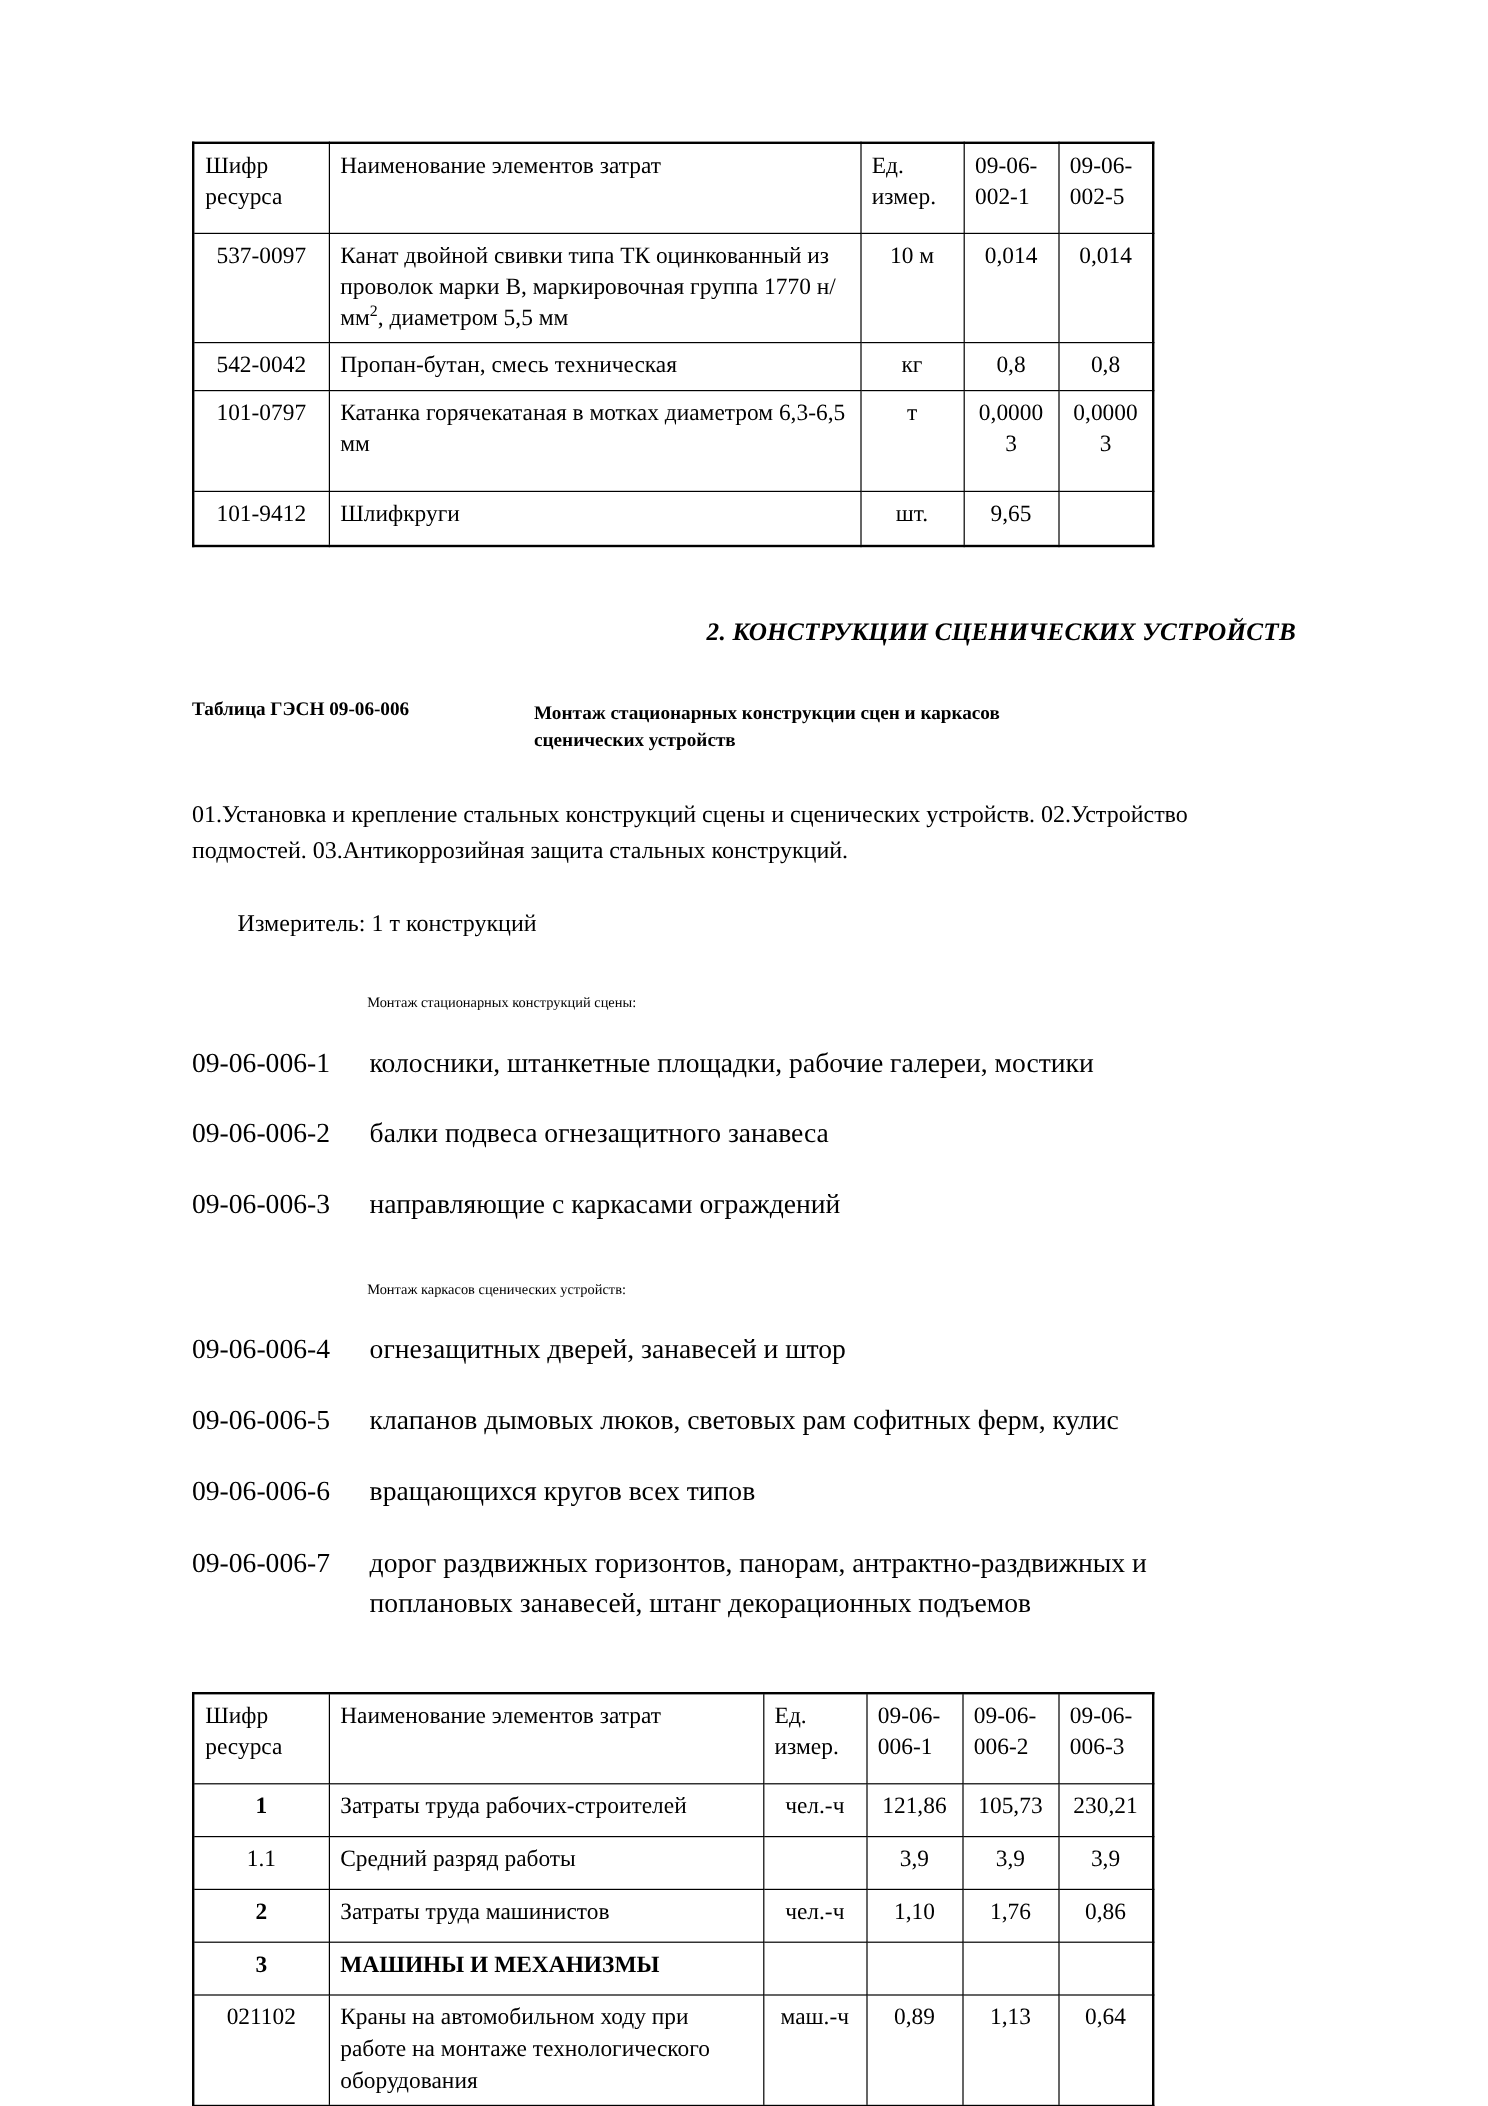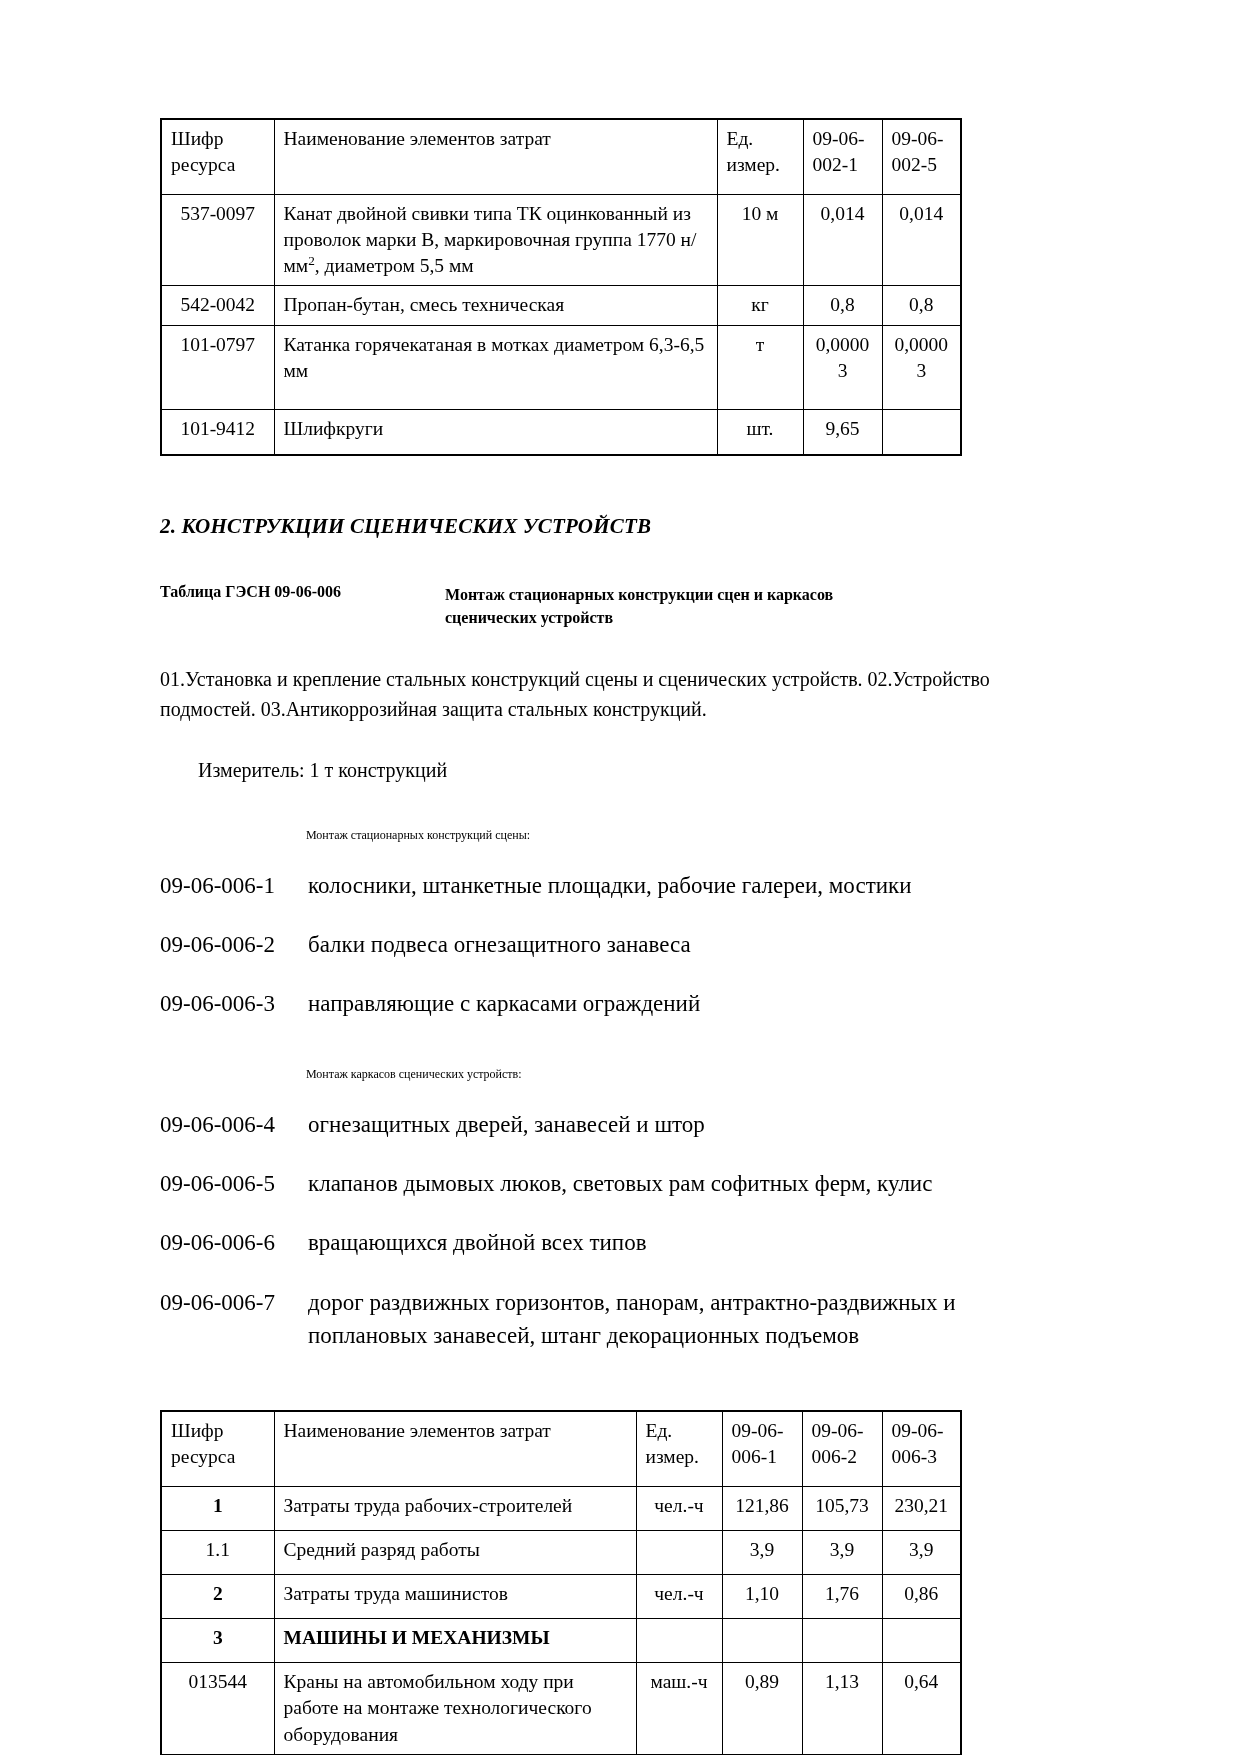--- a/index.html
+++ b/index.html
@@ -47,21 +47,21 @@
   .hdr-tall td { height: 62px; }
 
   .cell-center { text-align: center; }
   .cell-left   { text-align: left; }
   .bold { font-weight: bold; }
 
   sup { font-size: 0.68em; vertical-align: super; line-height: 0; }
 
   
   .section-title {
-    text-align: left;
+    text-align: right;
     font-weight: bold;
     font-style: italic;
     font-size: 21px;
     margin: 58px 0 0 0;
     letter-spacing: 0.2px;
   }
   .tbl-head-row {
     display: flex;
     margin: 44px 0 0 0;
     font-size: 16px;
@@ -217,21 +217,21 @@
   <div class="item-row">
     <div class="item-code">09-06-006-4</div>
     <div class="item-text">огнезащитных дверей, занавесей и штор</div>
   </div>
   <div class="item-row">
     <div class="item-code">09-06-006-5</div>
     <div class="item-text">клапанов дымовых люков, световых рам софитных ферм, кулис</div>
   </div>
   <div class="item-row">
     <div class="item-code">09-06-006-6</div>
-    <div class="item-text">вращающихся двойной всех типов</div>
+    <div class="item-text">вращающихся кругов всех типов</div>
   </div>
   <div class="item-row">
     <div class="item-code">09-06-006-7</div>
     <div class="item-text">дорог раздвижных горизонтов, панорам, антрактно-раздвижных и поплановых занавесей, штанг декорационных подъемов</div>
   </div>
 
   <div class="spacer-before-table2"></div>
 
   <table class="gesn outer">
     <colgroup>
@@ -297,21 +297,21 @@
       <tr style="height:44px;">
         <td class="cell-center bold">3</td>
         <td class="cell-left bold">МАШИНЫ И МЕХАНИЗМЫ</td>
         <td class="cell-center"></td>
         <td class="cell-center"></td>
         <td class="cell-center"></td>
         <td class="cell-center"></td>
       </tr>
 
       <tr style="height:62px;">
-        <td class="cell-center">013544</td>
+        <td class="cell-center">021102</td>
         <td class="cell-left">Краны на автомобильном ходу при работе на монтаже технологического оборудования</td>
         <td class="cell-center">маш.-ч</td>
         <td class="cell-center">0,89</td>
         <td class="cell-center">1,13</td>
         <td class="cell-center">0,64</td>
       </tr>
     </tbody>
   </table>
 
 </div>

